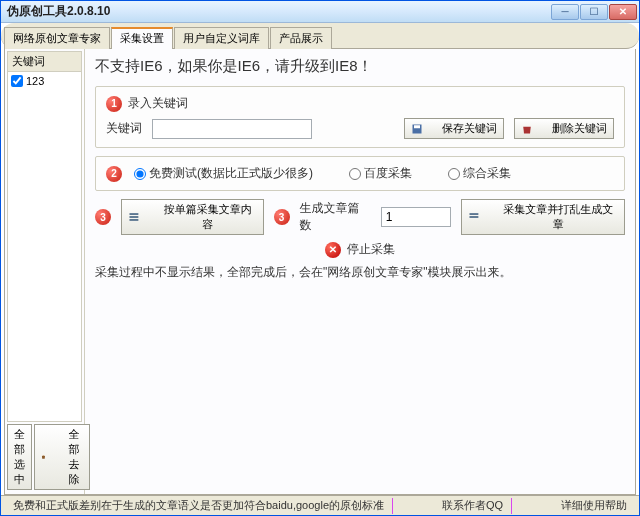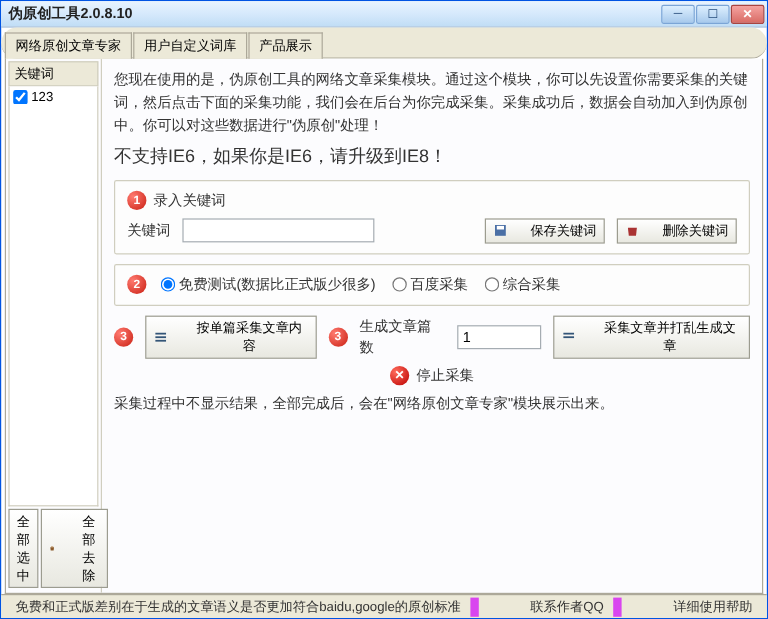--- a/index.html
+++ b/index.html
@@ -25,49 +25,50 @@
 .right-panel { flex: 1; padding: 8px 10px; color: #333; overflow: auto; }
 .intro { font-size: 12px; line-height: 1.6; margin-bottom: 6px; }
 .intro2 { font-size: 15px; margin-bottom: 10px; }
 .section { border: 1px solid #d0cebf; border-radius: 2px; padding: 8px 10px; margin-bottom: 8px; background: #fdfdfd; position: relative; }
 .section.inline { display: flex; align-items: center; gap: 12px; }
 .badge { width: 16px; height: 16px; border-radius: 50%; background: radial-gradient(circle at 30% 30%, #ff7a70, #c91f12); color: #fff; font-size: 10px; font-weight: bold; display: inline-flex; align-items: center; justify-content: center; flex-shrink: 0; }
 .sec-title { font-weight: normal; margin-bottom: 6px; display: flex; align-items: center; gap: 6px; }
 .row { display: flex; align-items: center; gap: 10px; }
 .label { font-size: 12px; }
 .text-input { border: 1px solid #a5acb2; height: 20px; padding: 0 4px; font-size: 12px; }
-.radio-group { display: flex; align-items: center; gap: 14px; }
+.radio-group { display: flex; align-items: center; gap: 36px; }
 .radio-item { display: flex; align-items: center; gap: 3px; font-size: 12px; }
 .radio-item input { width: 12px; height: 12px; }
 .spinner { width: 70px; }
 .step-row { display: flex; align-items: center; gap: 10px; margin-bottom: 6px; }
 .stop-row { display: flex; align-items: center; justify-content: center; gap: 6px; margin: 6px 0; }
 .stop-icon { width: 16px; height: 16px; border-radius: 50%; background: radial-gradient(circle at 30% 30%, #ff6b5b, #b00); color: #fff; display: flex; align-items: center; justify-content: center; font-size: 10px; font-weight: bold; }
 .note { font-size: 12px; text-align: left; }
 .statusbar { height: 20px; background: #ece9d8; border-top: 1px solid #aca899; display: flex; align-items: center; font-size: 11px; color: #333; padding: 0 4px; }
-.status-cell { padding: 0 8px; border-right: 7px solid #d946ef; height: 16px; display: flex; align-items: center; }
+.status-cell { padding: 0 8px; border-right: 1px solid #d946ef; height: 16px; display: flex; align-items: center; }
 .status-cell:last-child { border: none; margin-left: auto; }
 .status-cell.mid { margin-left: auto; }
 .icon-svg { width: 12px; height: 12px; }
 </style>
 </head>
 <body>
 
 <div class="window">
   <div class="titlebar">
     <span class="titlebar-text">伪原创工具2.0.8.10</span>
     <div class="titlebar-btns">
       <div class="titlebar-btn tbtn-min">─</div>
       <div class="titlebar-btn tbtn-max">☐</div>
       <div class="titlebar-btn tbtn-close">✕</div>
     </div>
   </div>
 
   <div class="tabs" id="tabs">
       <div class="tab">网络原创文章专家</div>
+      <div class="tab active">采集设置</div>
       <div class="tab">用户自定义词库</div>
       <div class="tab">产品展示</div>
     </div>
 
   <div class="content">
     <div class="left-panel">
       <div class="left-header">关键词</div>
       <div class="left-list">
         <label class="kw-item">
           <input type="checkbox" checked="" style="">
@@ -82,21 +83,20 @@
           <svg class="icon-svg" viewBox="0 0 16 16">
               <path fill="#8a5a2b" d="M3 5h10l-1 9H4z"></path>
               <path fill="#b07b3f" d="M5 3h6v2H5z"></path>
             </svg>
           <span>全部去除</span>
         </button>
       </div>
     </div>
 
     <div class="right-panel">
-      <div class="intro">您现在使用的是，伪原创工具的网络文章采集模块。通过这个模块，你可以先设置你需要采集的关键词，然后点击下面的采集功能，我们会在后台为你完成采集。采集成功后，数据会自动加入到伪原创中。你可以对这些数据进行"伪原创"处理！</div>
       <div class="intro2">不支持IE6，如果你是IE6，请升级到IE8！</div>
 
       <div class="section">
         <div class="sec-title">
           <span class="badge">1</span>
           <span>录入关键词</span>
         </div>
         <div class="row">
           <span class="label">关键词</span>
           <input class="text-input" style="width: 160px;" placeholder="">

